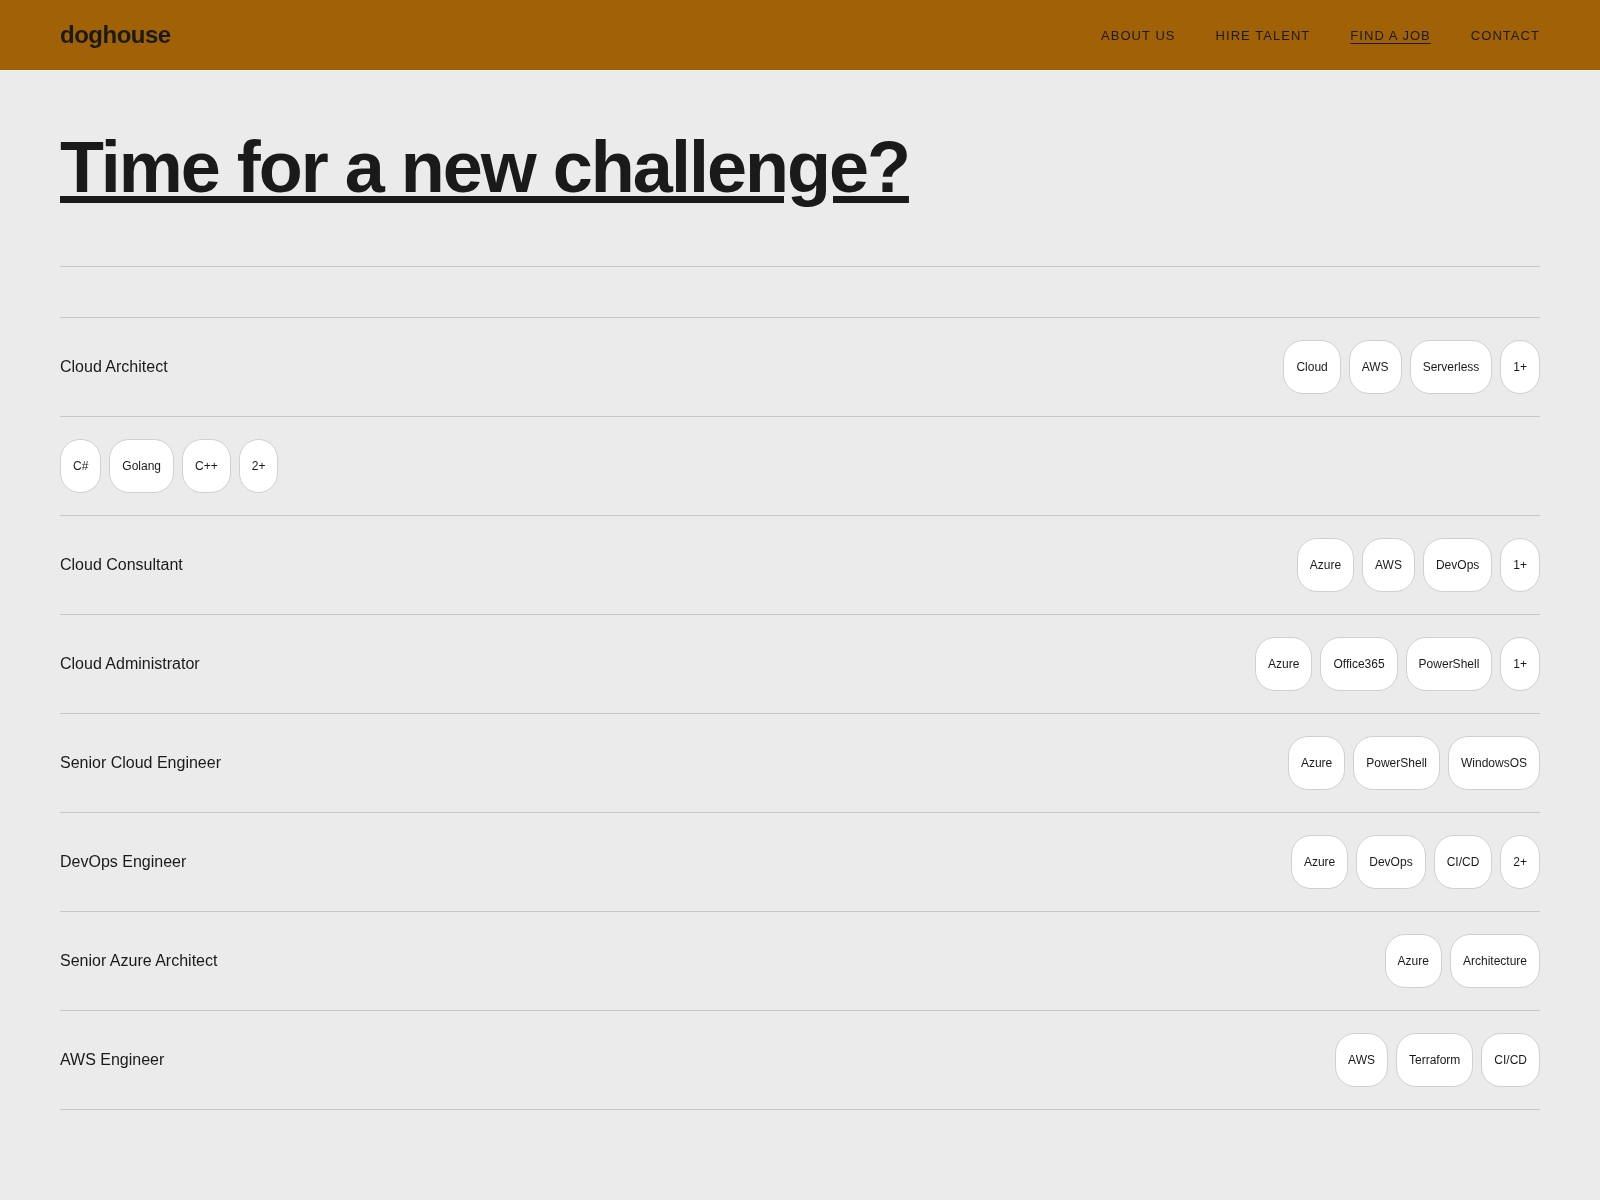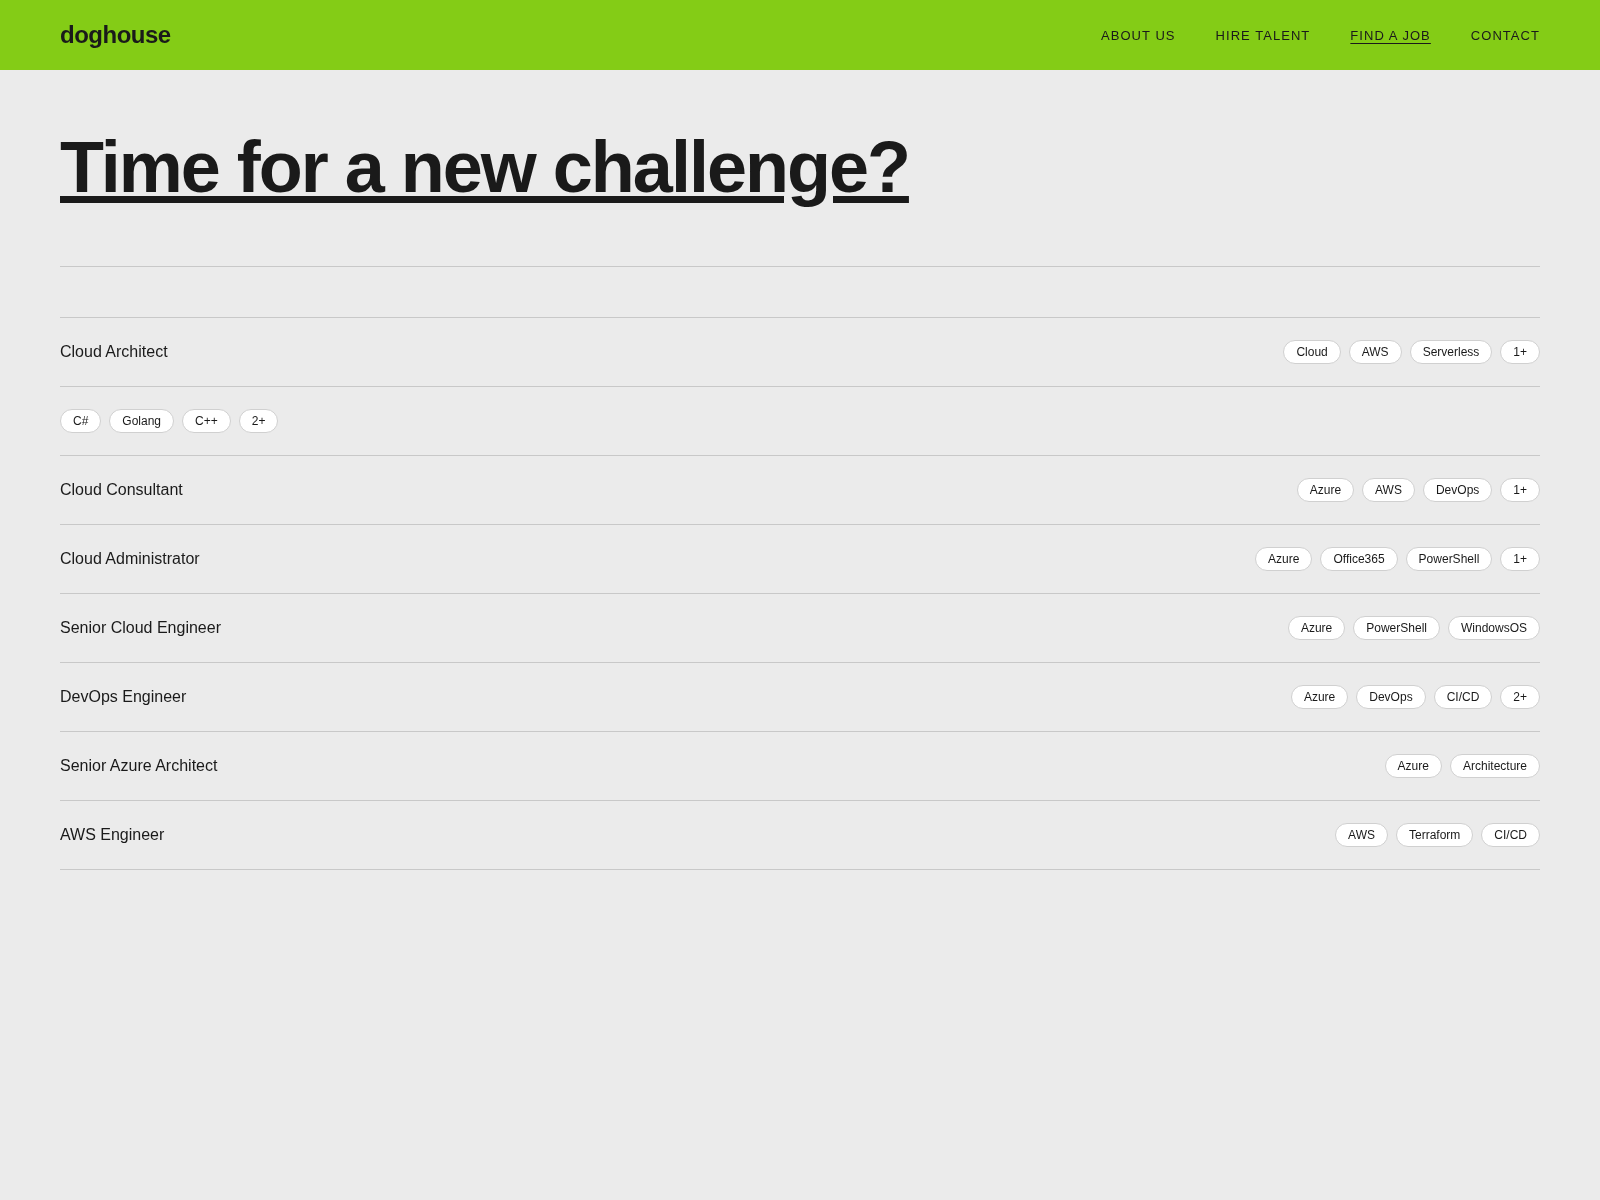--- a/index.html
+++ b/index.html
@@ -14,21 +14,21 @@
       color: #1a1a1a;
       min-height: 1200px;
     }
 
     header {
       display: flex;
       align-items: center;
       justify-content: space-between;
       padding: 0 60px;
       height: 70px;
-      background-color: #84cc16;
+      background-color: #a16207;
     }
 
     .logo {
       font-size: 24px;
       font-weight: 800;
       letter-spacing: -0.5px;
       color: #1a1a1a;
       text-decoration: none;
     }
 
@@ -111,21 +111,21 @@
     .tags {
       display: flex;
       gap: 8px;
       align-items: center;
     }
 
     .tag {
       background: #ffffff;
       border: 1px solid #d0d0d0;
       border-radius: 20px;
-      padding: 4px 12px;
+      padding: 19px 12px;
       font-size: 12px;
       color: #1a1a1a;
       white-space: nowrap;
     }
   </style>
 </head>
 <body>
 
 <header>
   <a class="logo">doghouse</a>

